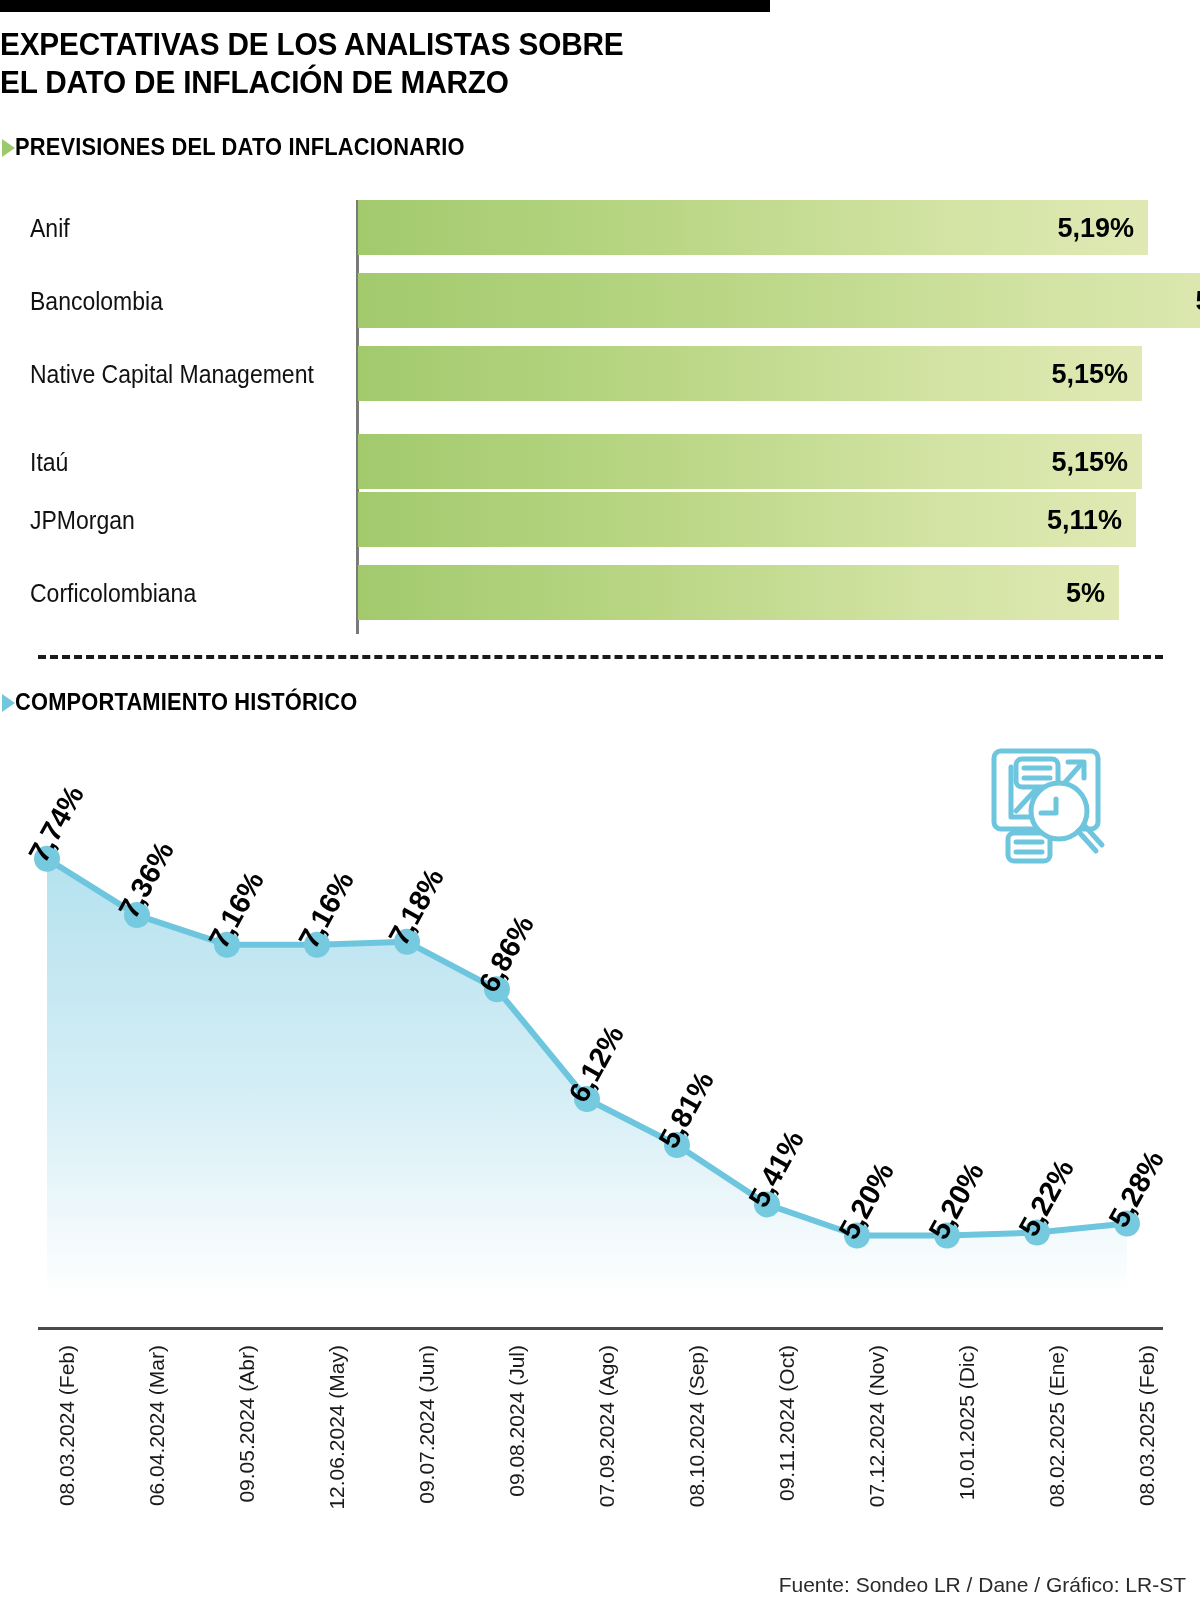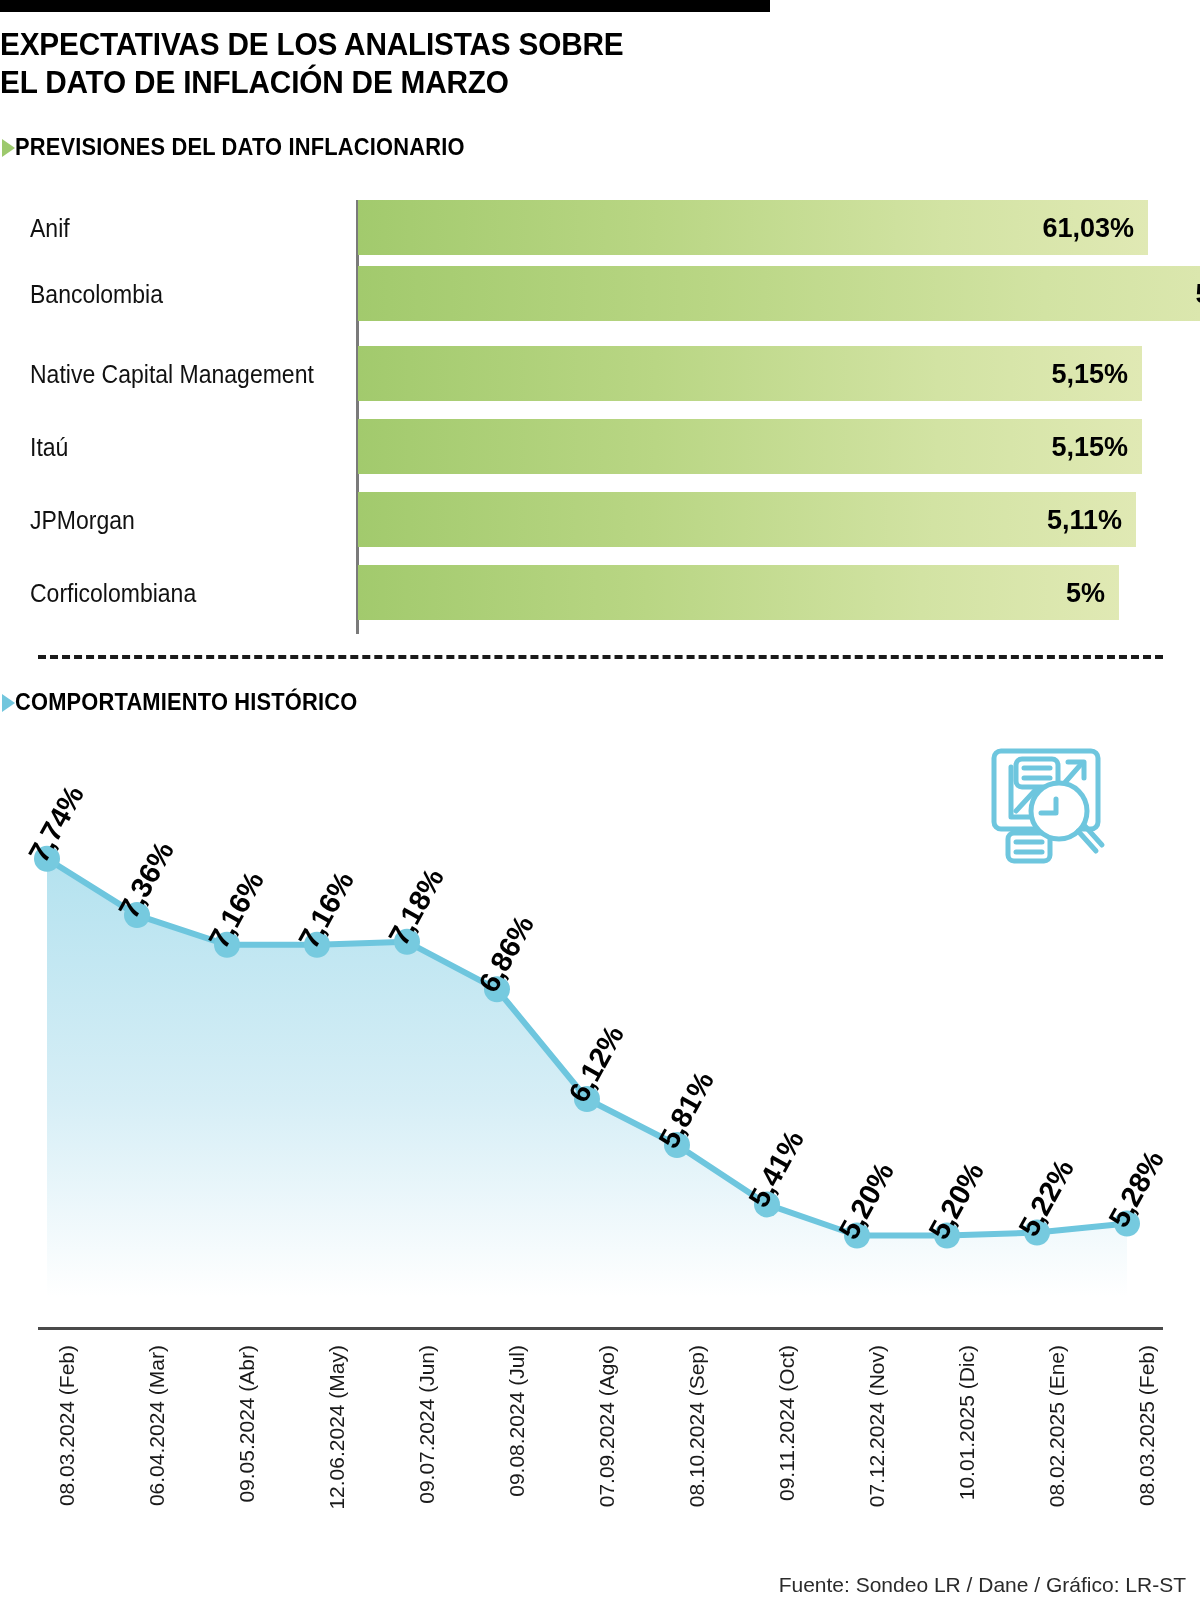--- a/index.html
+++ b/index.html
@@ -180,38 +180,38 @@
     <span class="lbl">PREVISIONES DEL DATO INFLACIONARIO</span>
   </div>
 
   <div id="barchart">
     <div class="bar-axis"></div>
     <div id="bar-rows">
         <div class="bar-row" style="top: 0px;">
           <div class="bar-label">Anif</div>
           <div class="bar-track" style="width: 790px;">
             <div class="bar-fill"></div>
-            <div class="bar-value">61,03%</div>
-          </div>
-        </div>
-        <div class="bar-row" style="top: 66px;">
+            <div class="bar-value">5,19%</div>
+          </div>
+        </div>
+        <div class="bar-row" style="top: 73px;">
           <div class="bar-label">Bancolombia</div>
           <div class="bar-track" style="width: 928px;">
             <div class="bar-fill"></div>
             <div class="bar-value">5,17%</div>
           </div>
         </div>
         <div class="bar-row" style="top: 146px;">
           <div class="bar-label">Native Capital Management</div>
           <div class="bar-track" style="width: 784px;">
             <div class="bar-fill"></div>
             <div class="bar-value">5,15%</div>
           </div>
         </div>
-        <div class="bar-row" style="top: 219px; padding-left: 31px;">
+        <div class="bar-row" style="top: 234px; padding-left: 31px;">
           <div class="bar-label">Itaú</div>
           <div class="bar-track" style="width: 784px;">
             <div class="bar-fill"></div>
             <div class="bar-value">5,15%</div>
           </div>
         </div>
         <div class="bar-row" style="top: 292px;">
           <div class="bar-label">JPMorgan</div>
           <div class="bar-track" style="width: 778px;">
             <div class="bar-fill"></div>

